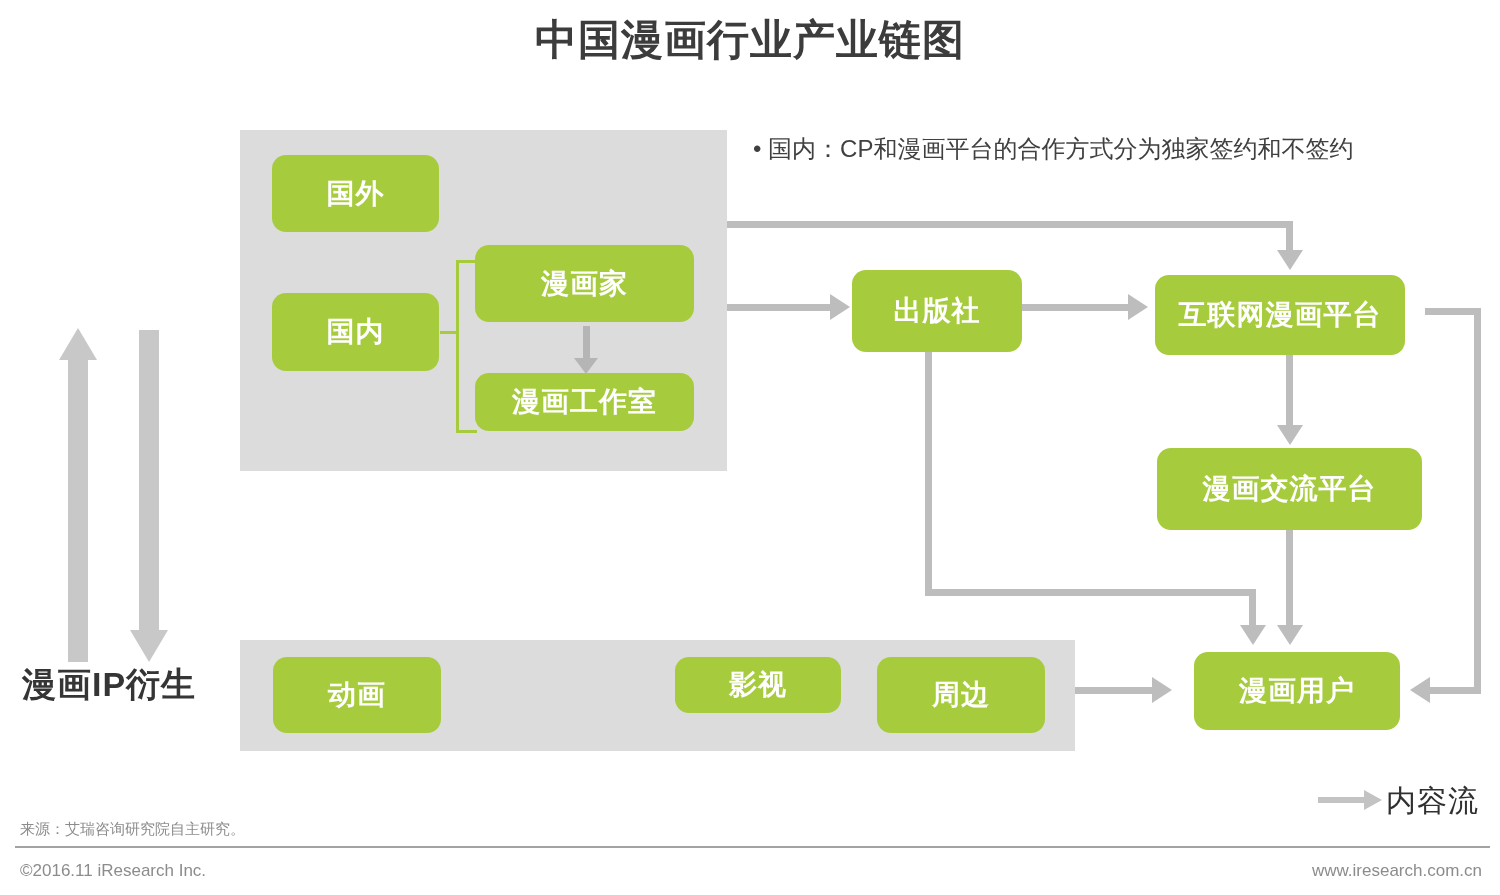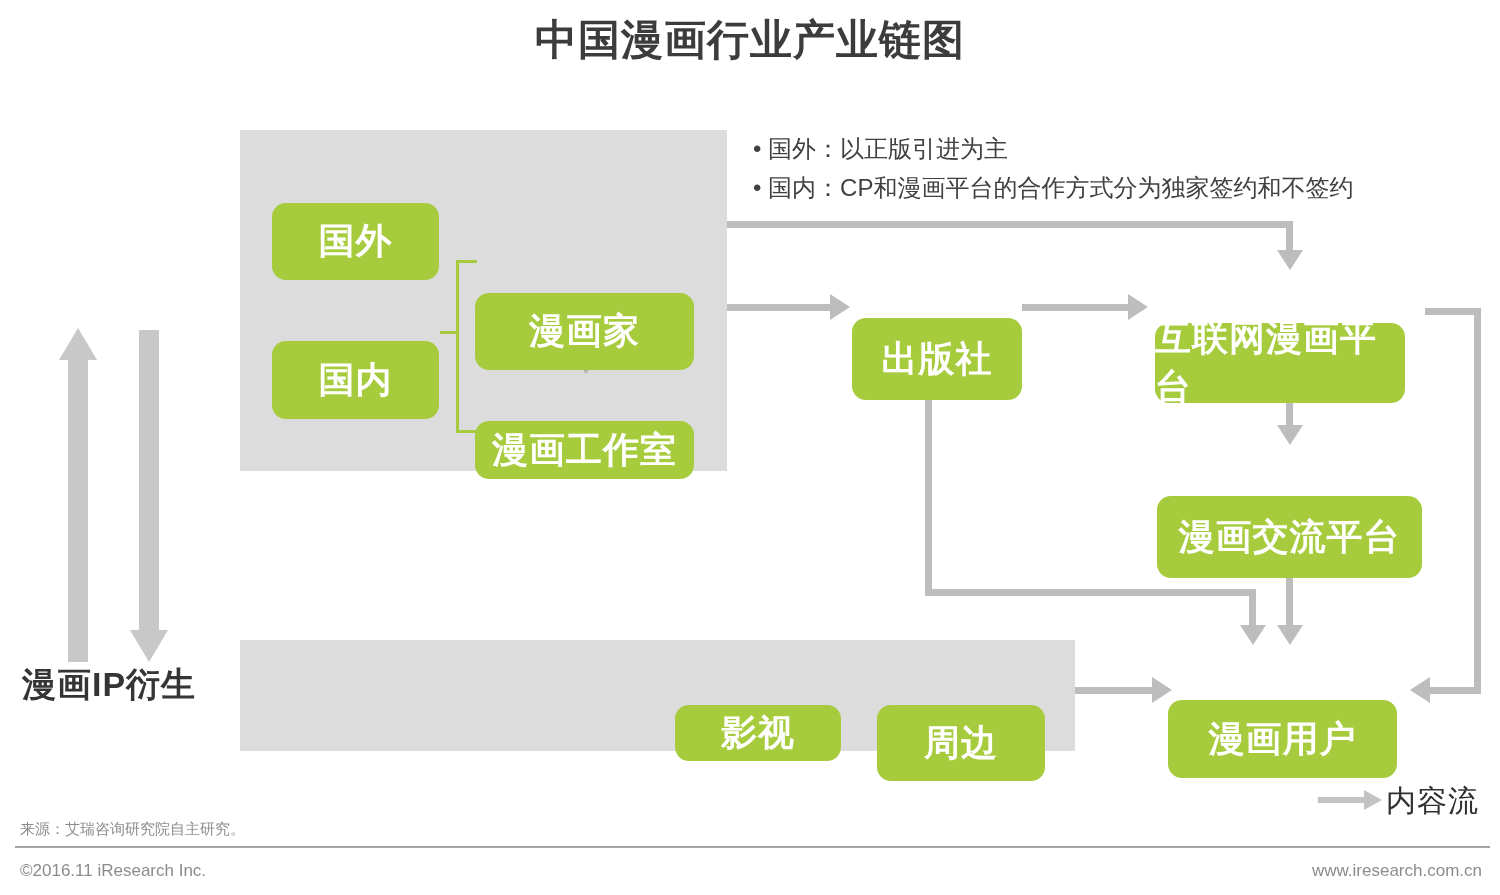--- a/index.html
+++ b/index.html
@@ -8,22 +8,22 @@
   #canvas { position:relative; width:1500px; height:895px; background:#ffffff; overflow:hidden; }
 
   .title { position:absolute; top:12px; left:0; width:1500px; text-align:center;
            font-size:42px; font-weight:bold; color:#3c3c3c; letter-spacing:1px; }
 
   .side-label { position:absolute; font-size:34px; font-weight:bold; color:#353535; letter-spacing:1px; }
 
   .panel { position:absolute; background:#dcdcdc; }
 
   .node { position:absolute; background:#a6cb3c; border-radius:14px; color:#ffffff;
-          font-weight:bold; font-size:36px; display:flex; align-items:center; justify-content:center;
-          letter-spacing:1px;margin-top:48px; }
+          font-weight:bold; font-size:28px; display:flex; align-items:center; justify-content:center;
+          letter-spacing:1px; }
 
   .notes { position:absolute; left:753px; top:129px; font-size:24px; color:#404040; line-height:39px; }
 
   .seg  { position:absolute; background:#bdbdbd; }
   .gseg { position:absolute; background:#a6cb3c; }
 
   .head-right { position:absolute; width:0; height:0;
                 border-top:13px solid transparent; border-bottom:13px solid transparent;
                 border-left:20px solid #bdbdbd; }
   .head-left  { position:absolute; width:0; height:0;
@@ -90,21 +90,20 @@
     <div class="small-shaft" style="left:583px; top:326px; height:32px;"></div>
     <div class="small-head-down" style="left:574px; top:358px;"></div>
   </div>
 
   <div class="node" style="left:272px; top:155px; width:167px; height:77px;">国外</div>
   <div class="node" style="left:272px; top:293px; width:167px; height:78px;">国内</div>
   <div class="node" style="left:475px; top:245px; width:219px; height:77px;">漫画家</div>
   <div class="node" style="left:475px; top:373px; width:219px; height:58px;">漫画工作室</div>
 
   <div class="notes">
-    <div>• 国外：以正版引进为主</div>
     <div>• 国内：CP和漫画平台的合作方式分为独家签约和不签约</div>
   </div>
 
   <div>
     <div class="seg" style="left:727px; top:221px; width:566px; height:7px;"></div>
     <div class="seg" style="left:1286px; top:221px; width:7px; height:31px;"></div>
     <div class="head-down" style="left:1277px; top:250px;"></div>
   </div>
 
   <div>
@@ -142,22 +141,23 @@
   </div>
 
   <div>
     <div class="seg" style="left:1075px; top:687px; width:77px; height:7px;"></div>
     <div class="head-right" style="left:1152px; top:677px;"></div>
   </div>
 
   <div class="node" style="left:852px; top:270px; width:170px; height:82px;">出版社</div>
   <div class="node" style="left:1155px; top:275px; width:250px; height:80px;">互联网漫画平台</div>
   <div class="node" style="left:1157px; top:448px; width:265px; height:82px;">漫画交流平台</div>
-  <div class="node" style="left:1168px; top:652px; width:229px; height:78px;">漫画用户</div>
+  <div class="node" style="left:1194px; top:652px; width:206px; height:78px;">漫画用户</div>
 
+  <div class="node" style="left:273px; top:657px; width:168px; height:76px;">动画</div>
   <div class="node" style="left:675px; top:657px; width:166px; height:56px;">影视</div>
   <div class="node" style="left:877px; top:657px; width:168px; height:76px;">周边</div>
 
   <div>
     <div class="legend-shaft"></div>
     <div class="legend-head"></div>
     <div class="legend-label">内容流</div>
   </div>
 
   <div class="source">来源：艾瑞咨询研究院自主研究。</div>

